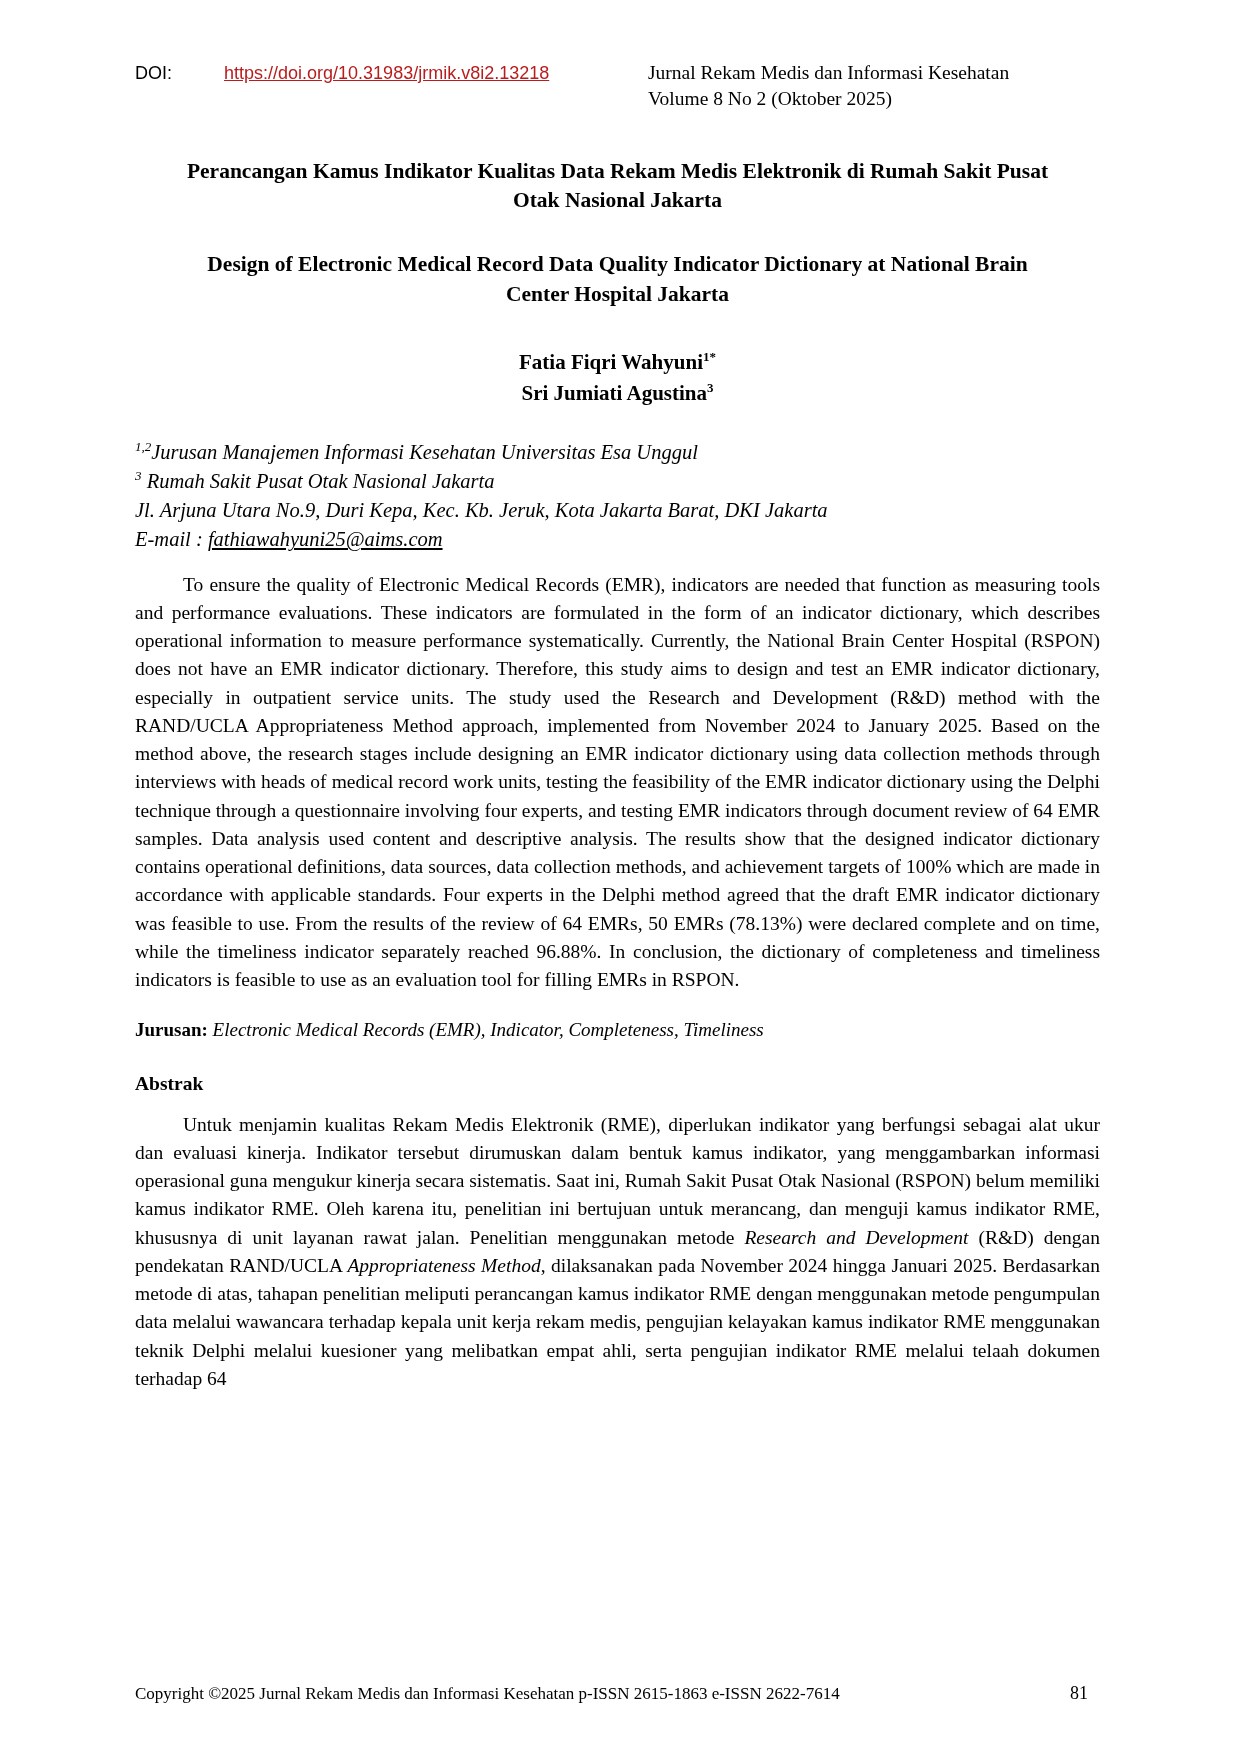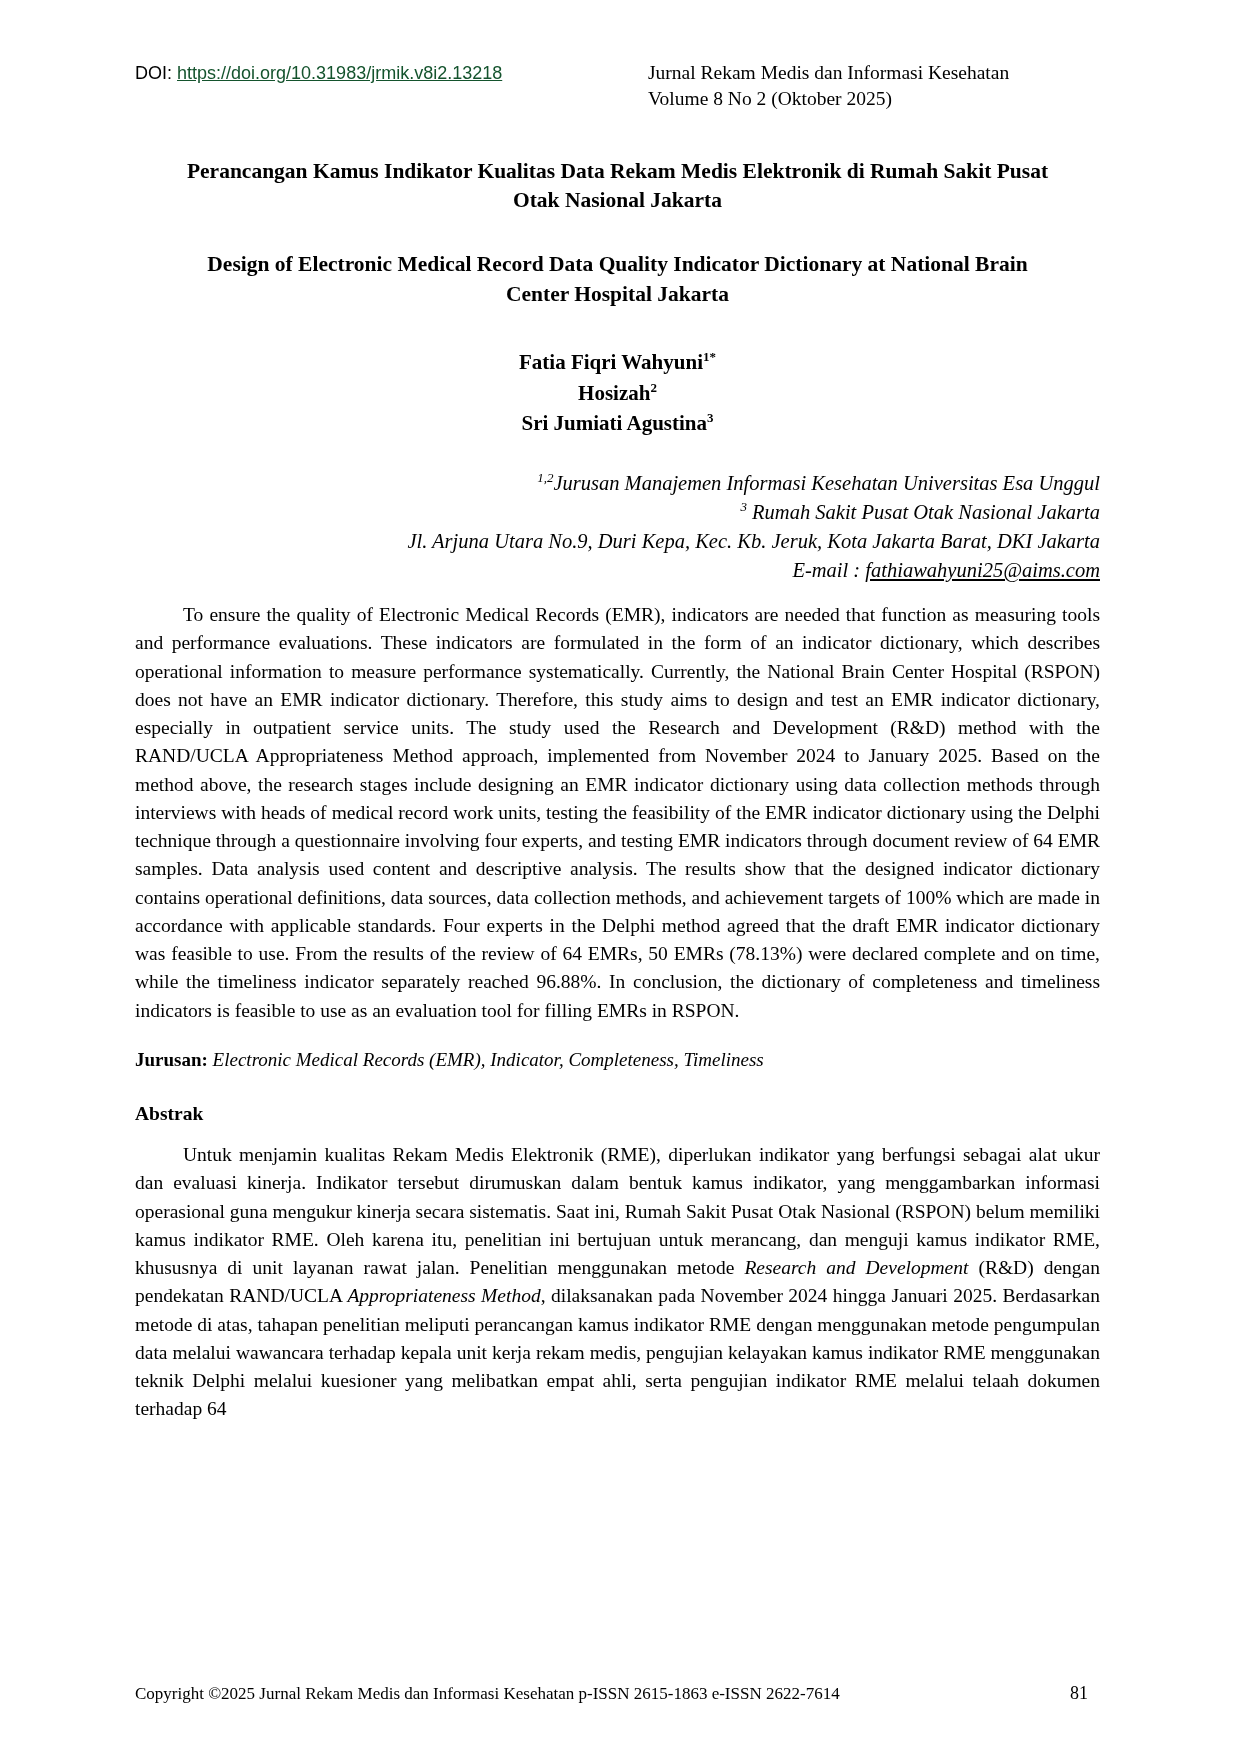--- a/index.html
+++ b/index.html
@@ -33,21 +33,22 @@
     white-space: nowrap;
   }
   .header-left .doi-label {
     font-family: "Liberation Sans", sans-serif;
     font-size: 18px;
   }
   .header-left .doi-link {
     font-family: "Liberation Sans", sans-serif;
     font-size: 18px;
     text-decoration: underline;
-    color: #14532d;
+    color: #b91c1c;
+    margin-left: 47px;
   }
   .header-right {
     text-align: left;
     font-size: 19.5px;
     width: 430px;
     margin-right: 22px;
   }
 
   
   .title-block {
@@ -73,21 +74,21 @@
     line-height: 1.45;
   }
   .authors sup {
     font-size: 13px;
     vertical-align: super;
   }
 
   
   .affiliation {
     margin-top: 30px;
-    text-align: right;
+    text-align: left;
     font-style: italic;
     font-size: 20.5px;
     line-height: 1.42;
   }
   .affiliation sup {
     font-size: 13px;
     font-style: italic;
     vertical-align: super;
   }
   .email-link {
@@ -159,21 +160,20 @@
     </div>
   </div>
 
   <div class="title-block">
     <div class="title-id">Perancangan Kamus Indikator Kualitas Data Rekam Medis Elektronik di Rumah Sakit Pusat Otak Nasional Jakarta</div>
     <div class="title-en">Design of Electronic Medical Record Data Quality Indicator Dictionary at National Brain Center Hospital Jakarta</div>
   </div>
 
   <div class="authors">
     <div><span>Fatia Fiqri Wahyuni</span><sup>1*</sup></div>
-    <div><span>Hosizah</span><sup>2</sup></div>
     <div><span>Sri Jumiati Agustina</span><sup>3</sup></div>
   </div>
 
   <div class="affiliation">
     <div><sup>1,2</sup><span>Jurusan Manajemen Informasi Kesehatan Universitas Esa Unggul</span></div>
     <div><sup>3</sup><span> Rumah Sakit Pusat Otak Nasional Jakarta</span></div>
     <div>Jl. Arjuna Utara No.9, Duri Kepa, Kec. Kb. Jeruk, Kota Jakarta Barat, DKI Jakarta</div>
     <div><span>E-mail : </span><span class="email-link">fathiawahyuni25@aims.com</span></div>
   </div>
 

